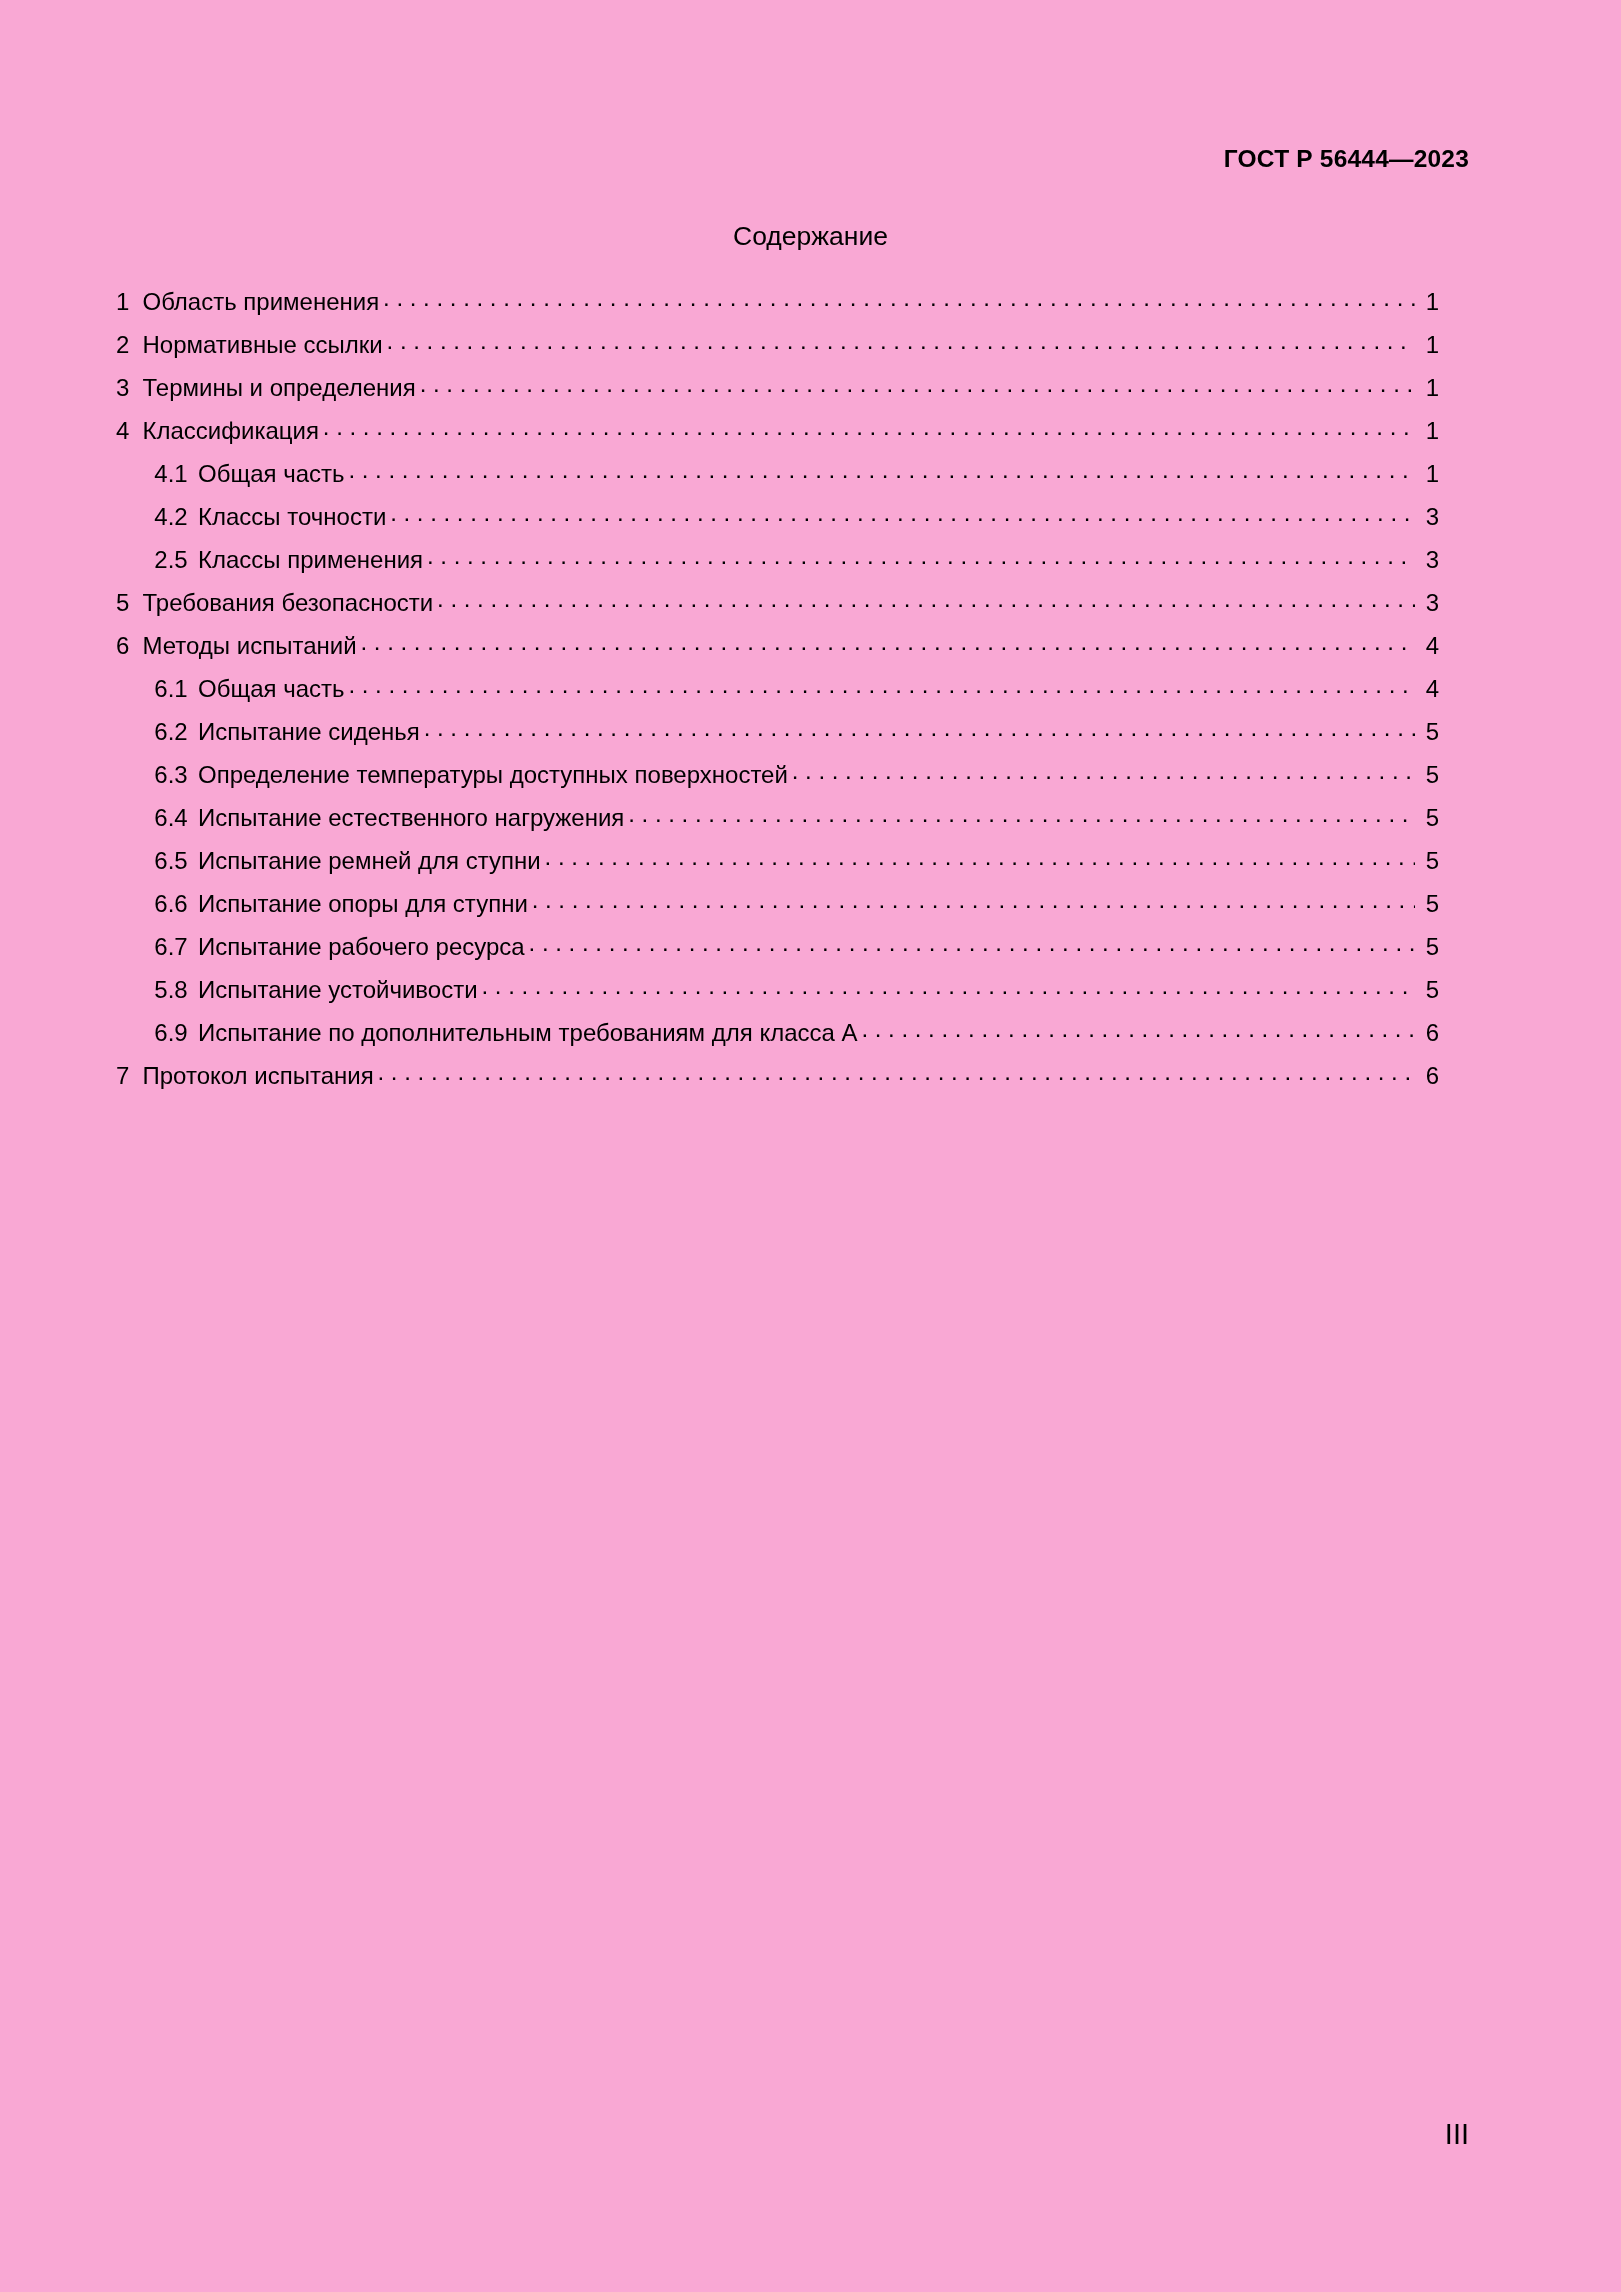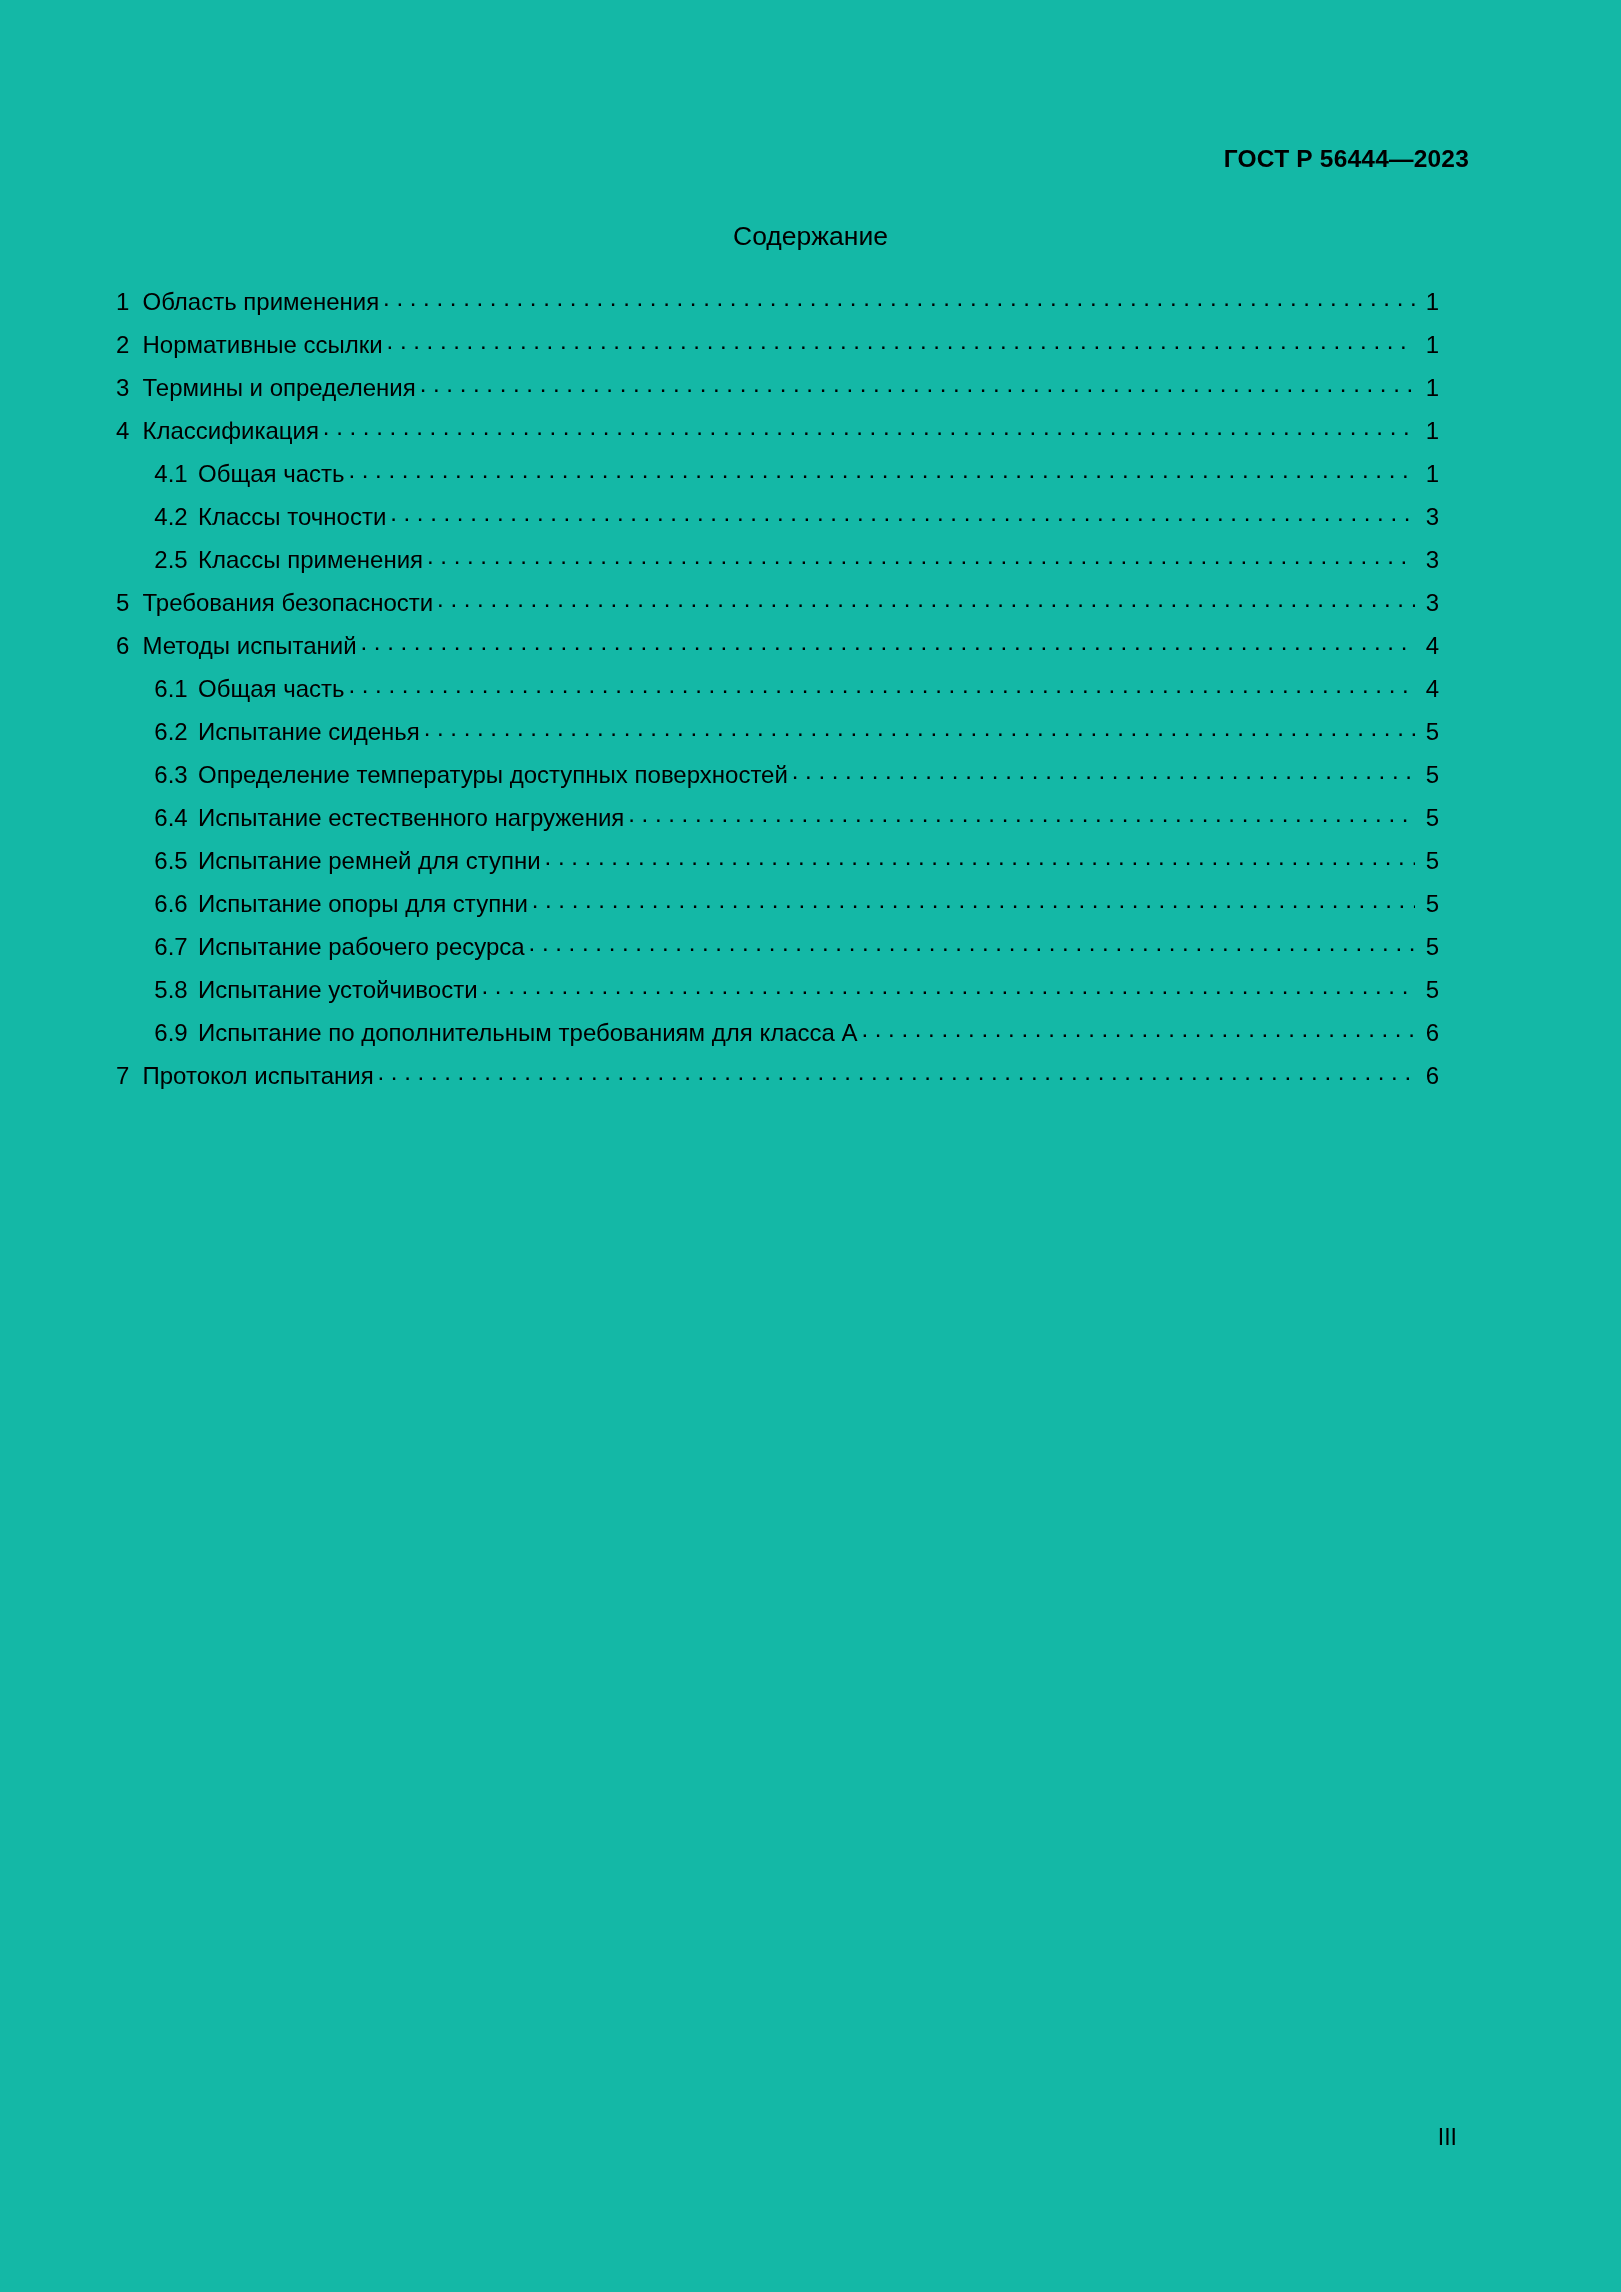--- a/index.html
+++ b/index.html
@@ -4,21 +4,21 @@
 <style>
   html, body {
     margin: 0;
     padding: 0;
     background: #ffffff;
   }
   .page {
     position: relative;
     width: 1621px;
     height: 2293px;
-    background: #14b8a6;
+    background: #f9a8d4;
     font-family: "Liberation Sans", sans-serif;
     color: #000000;
     box-sizing: border-box;
     overflow: hidden;
   }
   .doc-header {
     position: absolute;
     top: 145px;
     right: 152px;
     font-size: 24.5px;
@@ -80,22 +80,22 @@
     white-space: nowrap;
   }
   .toc-row .page-num {
     flex: 0 0 auto;
     width: 21.6px;
     text-align: right;
   }
   .folio {
     position: absolute;
     bottom: 142px;
-    right: 164px;
-    font-size: 23px;
+    right: 152px;
+    font-size: 29px;
   }
 </style>
 </head>
 <body>
 
 <div class="page">
 
   <div class="doc-header">ГОСТ Р 56444—2023</div>
 
   <div class="toc-title">Содержание</div>

